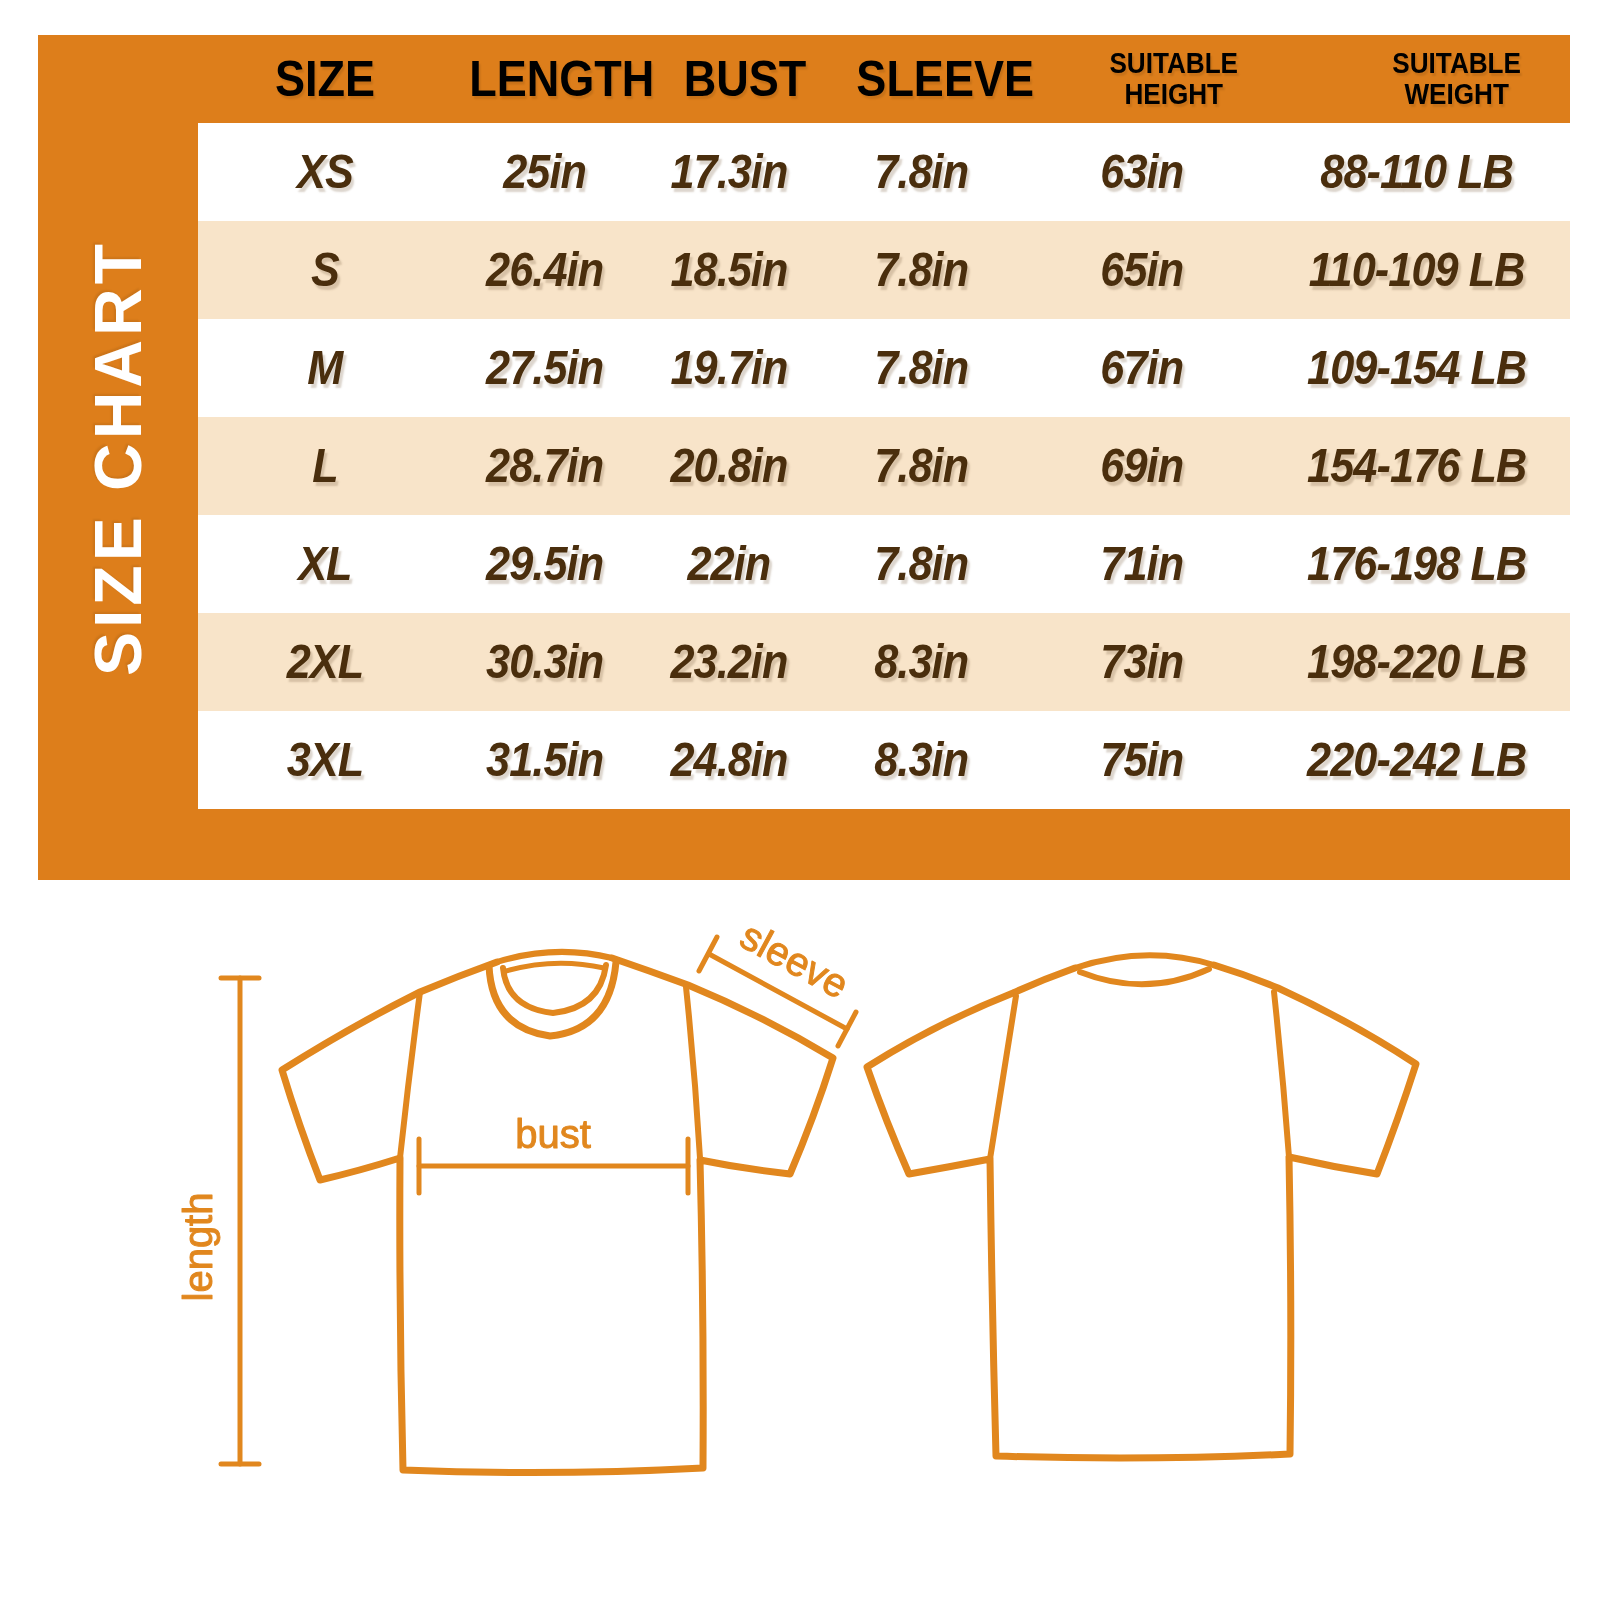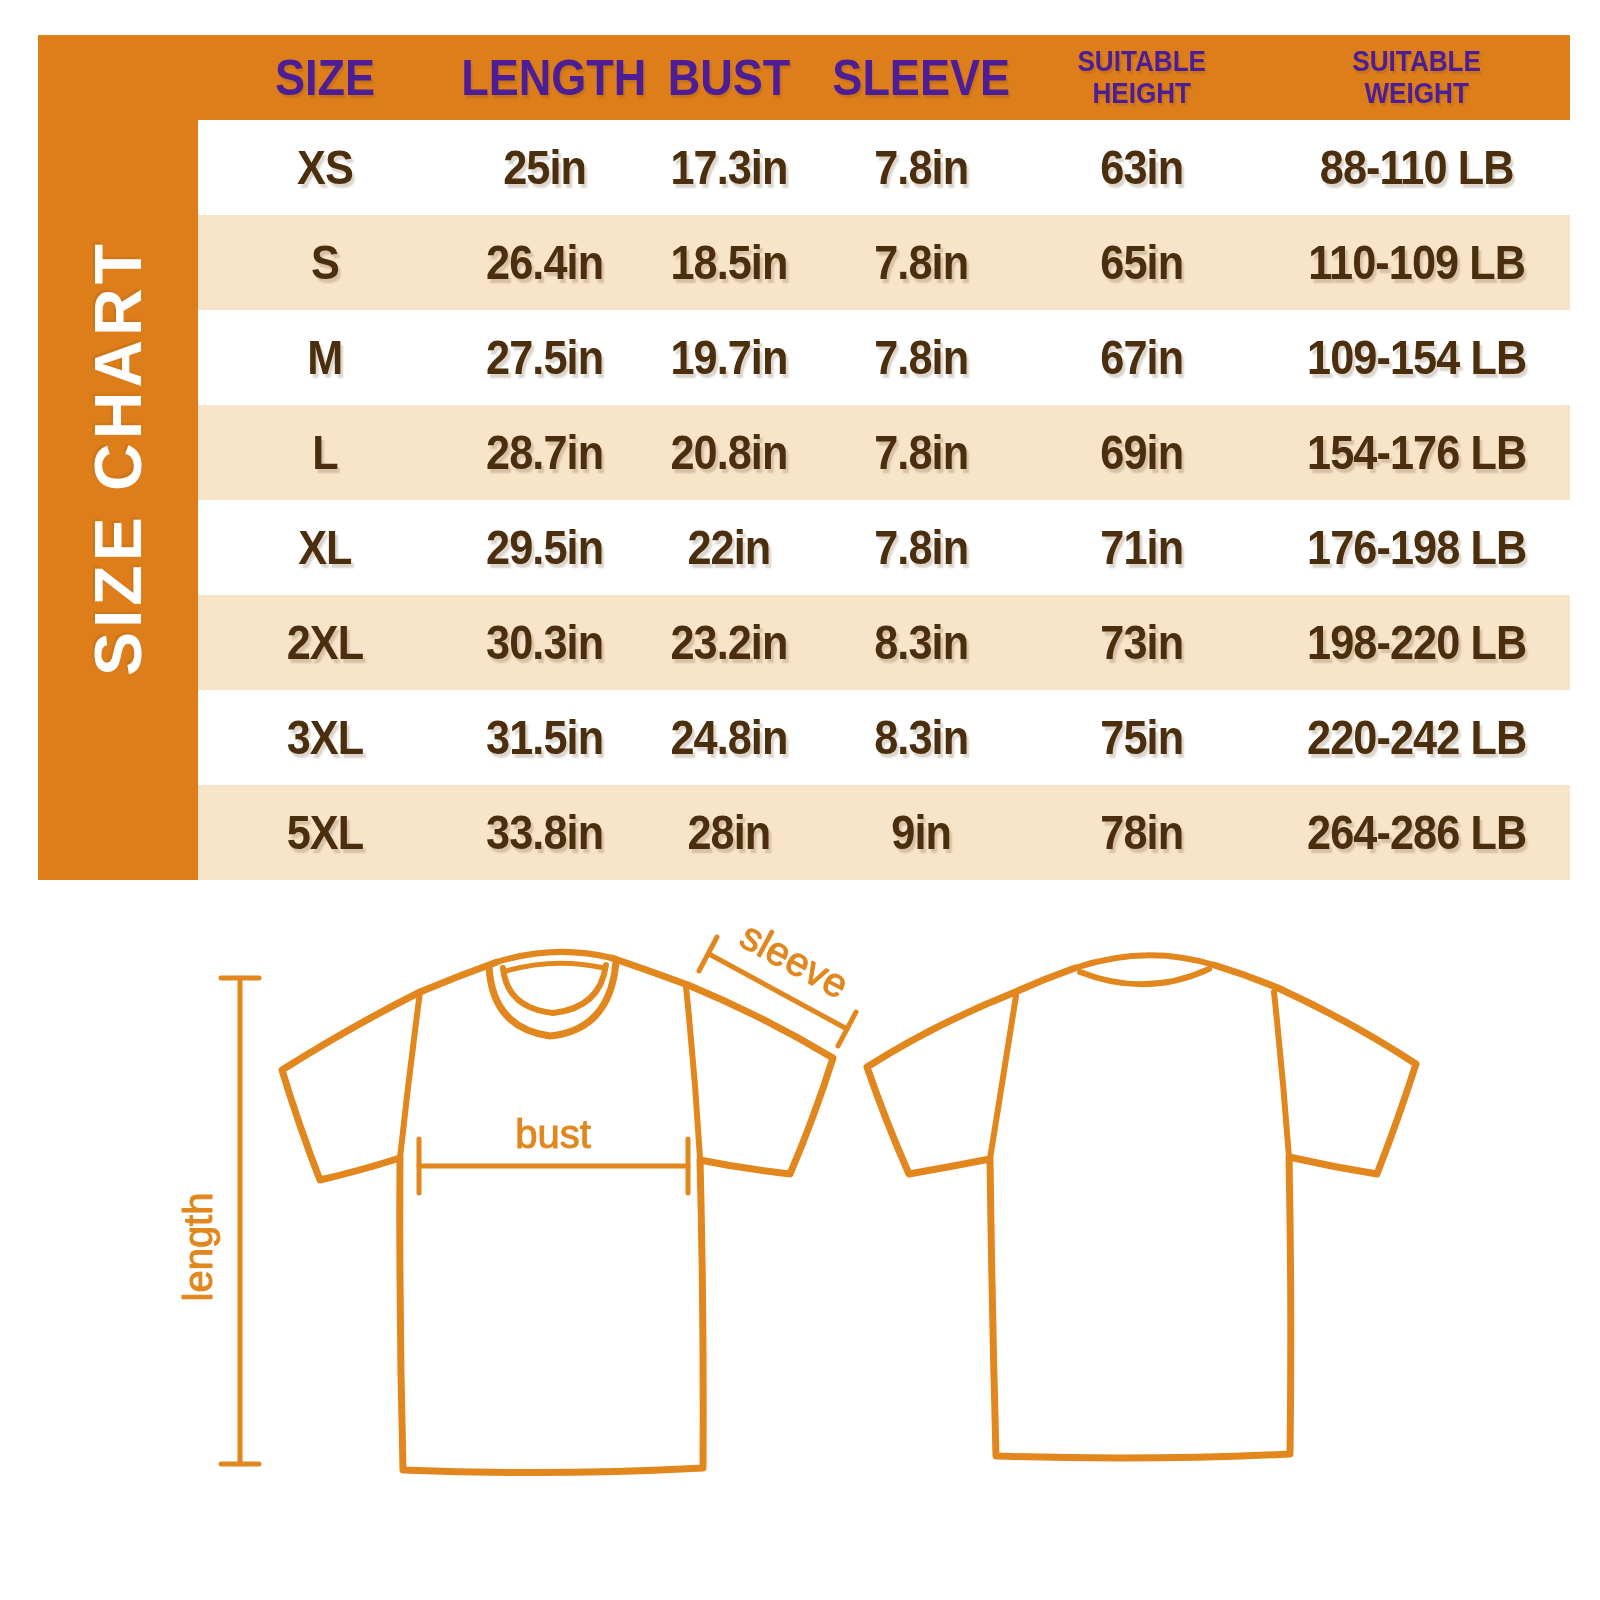--- a/index.html
+++ b/index.html
@@ -22,31 +22,31 @@
     color:#ffffff; font-weight:bold; font-size:66px; letter-spacing:4px;
     white-space:nowrap;
     text-shadow:2px -2px 2px rgba(0,0,0,0.08);
   }
   .table-area { flex:1; display:flex; flex-direction:column; }
   .grid-row {
     display:grid;
     grid-template-columns:18.5% 13.5% 13.4% 14.6% 17.6% 22.4%;
     align-items:center;
   }
-  .head-row { height:88px; color:#4c1d95; }
+  .head-row { height:88px; color:#000000;gap:8px; }
   .th {
     text-align:center; font-weight:bold; font-size:50px;
     transform:scaleX(0.9);
     text-shadow:2px 3px 2px rgba(0,0,0,0.10);
     line-height:1;
   }
   .th:nth-child(5), .th:nth-child(6) {
     font-size:29px; line-height:1.08; padding:0 45px;
   }
-  .data-row { height:98px; background:#ffffff; }
+  .data-row { height:98px; background:#ffffff;font-style:italic; }
   .data-row:nth-child(odd) { background:#F8E4C9; }
   .td {
     text-align:center; font-weight:bold; font-size:48px;
     color:#4A2E0D; transform:scaleX(0.9); letter-spacing:-1px;
     text-shadow:3px 4px 2px rgba(130,105,75,0.28);
     line-height:1;
   }
 
   
   .diagram-wrap { position:absolute; left:0; top:900px; width:1600px; height:700px; }
@@ -120,28 +120,20 @@
       <div class="td">73in</div>
       <div class="td">198-220 LB</div>
     </div>
     <div class="grid-row data-row">
       <div class="td">3XL</div>
       <div class="td">31.5in</div>
       <div class="td">24.8in</div>
       <div class="td">8.3in</div>
       <div class="td">75in</div>
       <div class="td">220-242 LB</div>
-    </div>
-    <div class="grid-row data-row">
-      <div class="td">5XL</div>
-      <div class="td">33.8in</div>
-      <div class="td">28in</div>
-      <div class="td">9in</div>
-      <div class="td">78in</div>
-      <div class="td">264-286 LB</div>
     </div>
   </div>
 </div>
 
 <div class="diagram-wrap">
 <svg width="1600" height="700" viewBox="0 920 1600 700">
   <g stroke="#E1871E" fill="none" stroke-linecap="round" stroke-linejoin="round">
 
     <g stroke-width="5">
       <line x1="240" y1="998" x2="240" y2="1484"></line>

